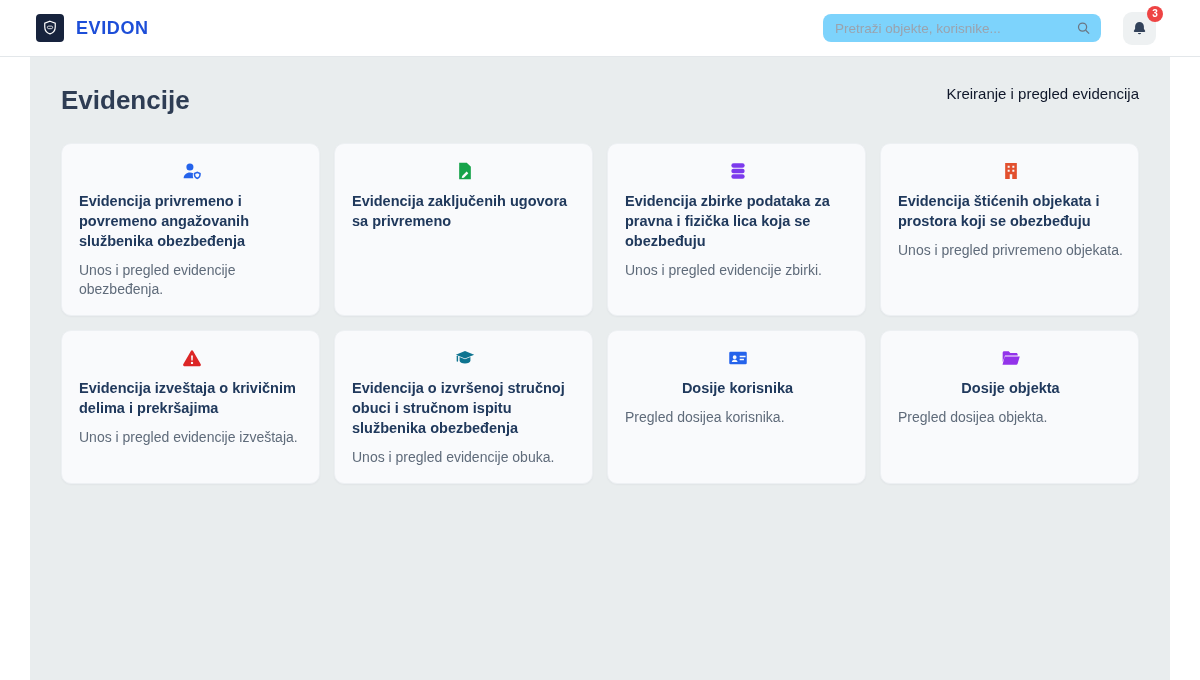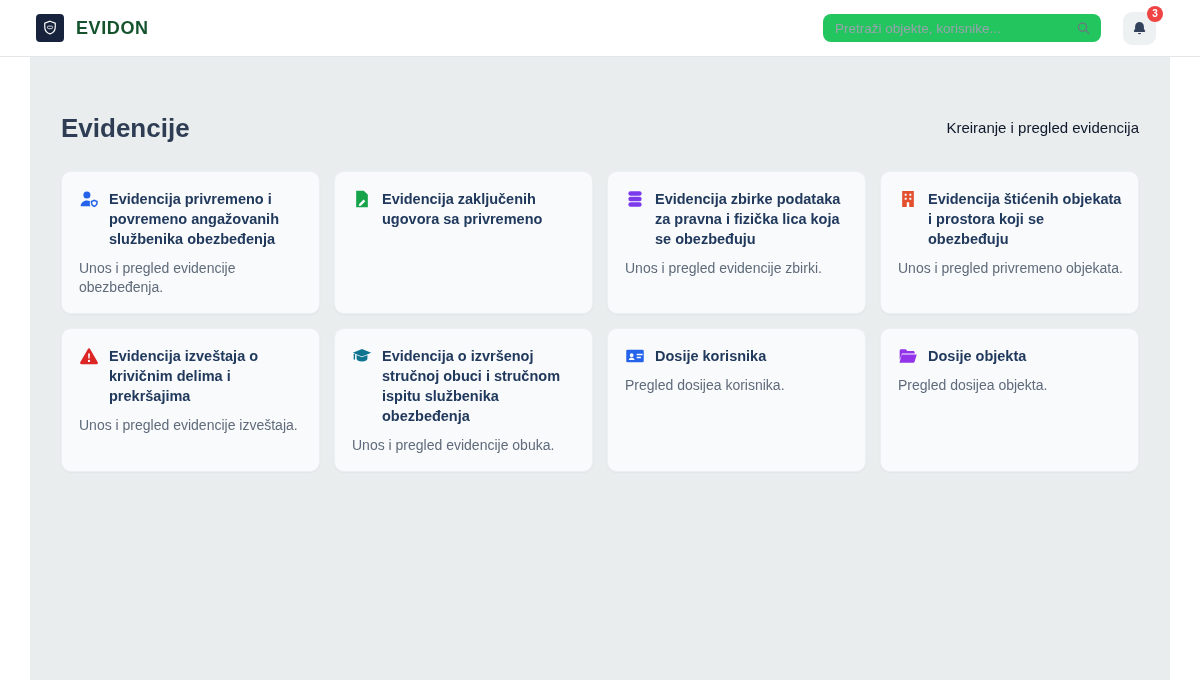--- a/index.html
+++ b/index.html
@@ -25,28 +25,28 @@
   .logo {
     width: 28px; height: 28px;
     background: #17233d;
     border-radius: 4px;
     display: flex; align-items: center; justify-content: center;
   }
   .brand-name {
     font-size: 18px;
     font-weight: 700;
     letter-spacing: 0.6px;
-    color: #14532d;
+    color: #1d4ed8;
   }
   .header-right { display: flex; align-items: center; gap: 22px; }
   .search-wrap { position: relative; }
   .search-input {
     width: 278px; height: 28px;
     border: none; outline: none;
-    background: #22c55e;
+    background: #7dd3fc;
     border-radius: 8px;
     padding: 0 34px 0 12px;
     font-size: 13.5px;
     font-family: inherit;
     color: #374151;
   }
   .search-input::placeholder { color: #9aa3ae; }
   .search-icon {
     position: absolute; right: 10px; top: 50%;
     transform: translateY(-50%);
@@ -74,23 +74,23 @@
   }
 
   
   .main-area {
     height: 623px;
     margin: 0 30px;
     background: #e9edee;
     padding: 0 31px;
   }
   .title-row {
-    padding-top: 56px;
+    padding-top: 28px;
     display: flex;
-    align-items: center;
+    align-items: flex-start;
     justify-content: space-between;
   }
   .page-title {
     margin: 0;
     font-size: 26px;
     font-weight: 700;
     color: #2e3d54;
   }
   .page-subtitle {
     font-size: 15px;
@@ -107,21 +107,23 @@
   .card {
     background: #f9fafc;
     border: 1px solid #edf0f3;
     border-radius: 10px;
     box-shadow: 0 1px 2px rgba(16,24,40,0.04);
     padding: 17px 15px 16px 17px;
     cursor: pointer;
   }
   .card-head {
     display: flex;
+    align-items: center;
     gap: 10px;
+    flex-direction: column;
   }
   .card-icon { flex: none; width: 20px; height: 20px; }
   .card-title {
     margin: 0;
     font-size: 14.5px;
     line-height: 20px;
     font-weight: 700;
     color: #20395c;
   }
   .card-desc {

